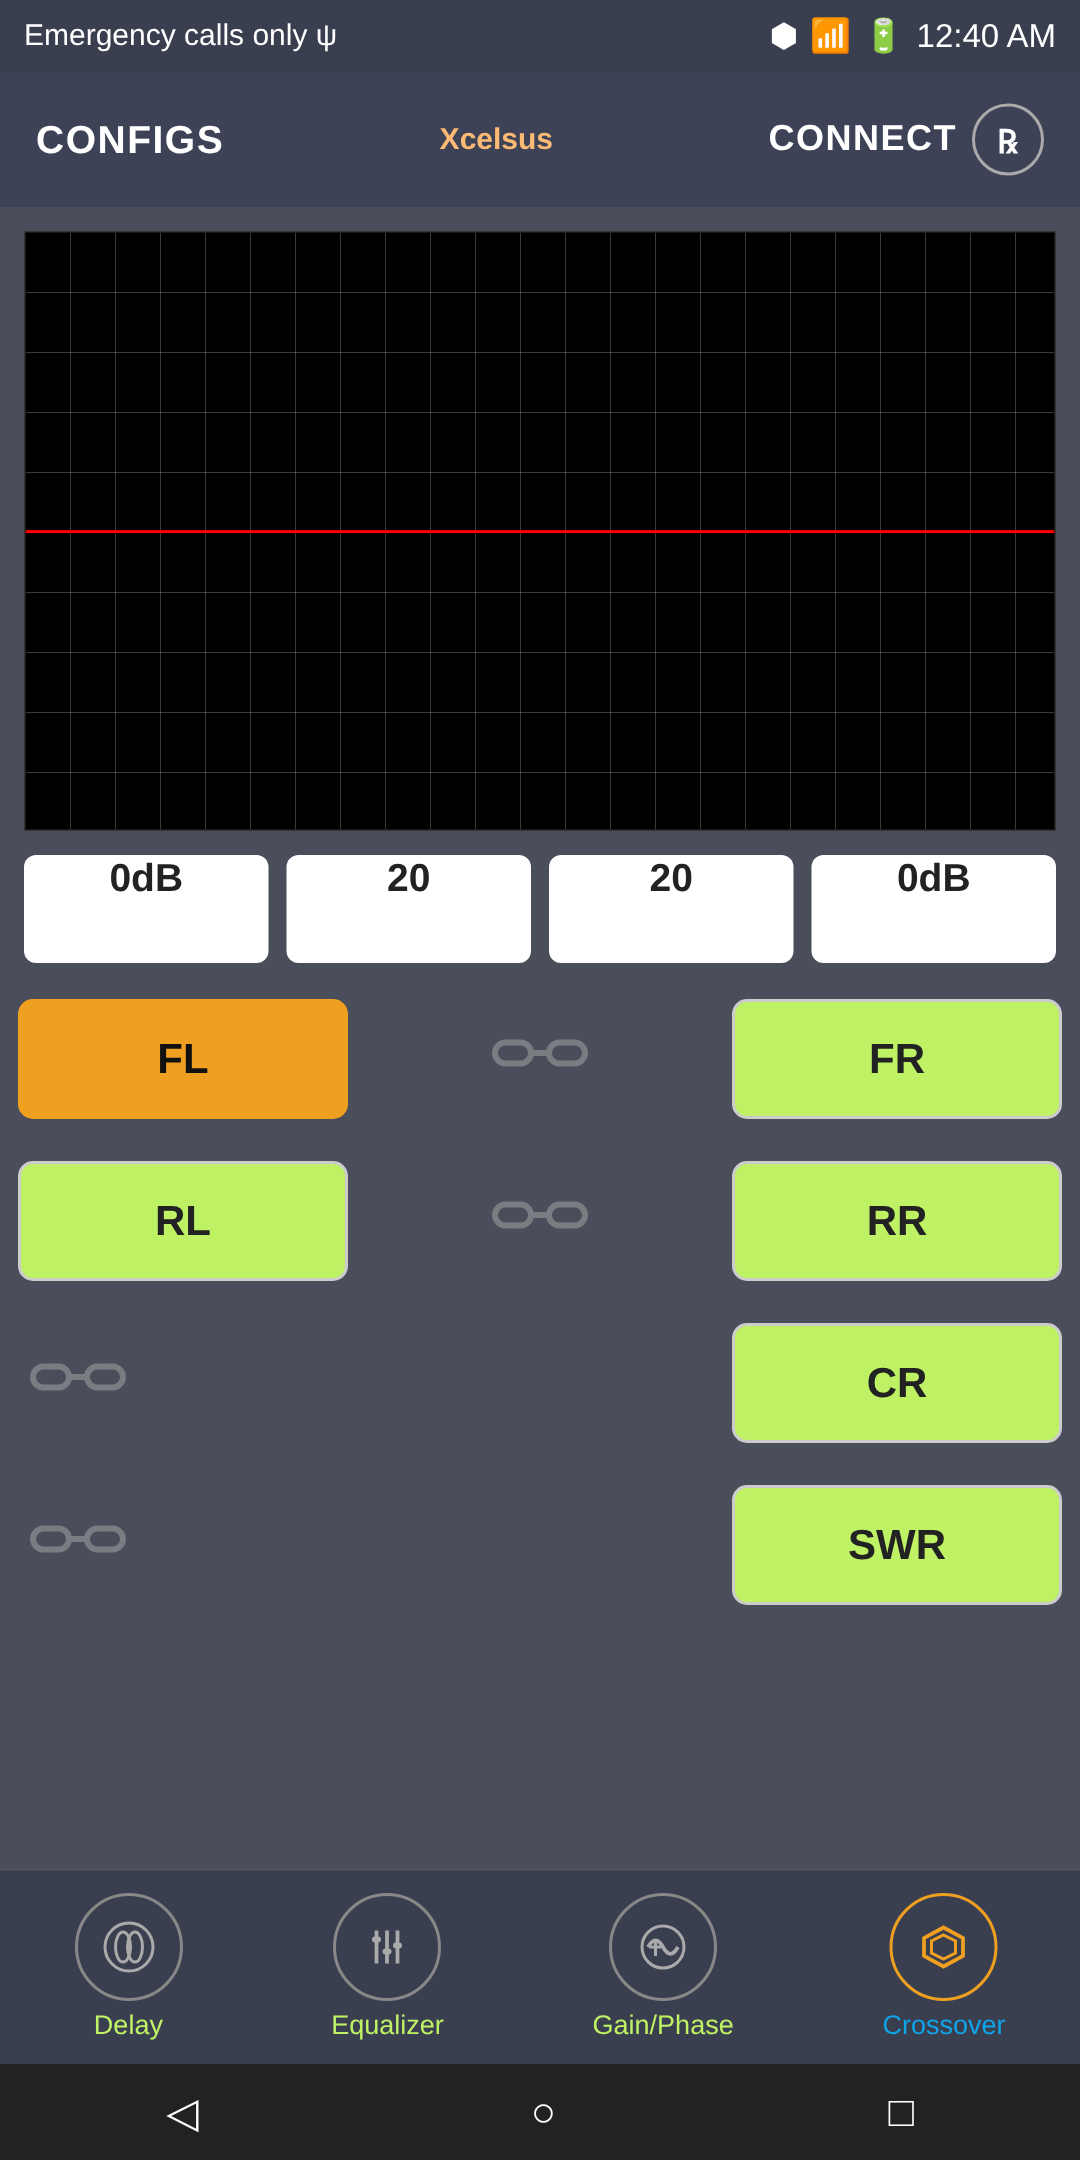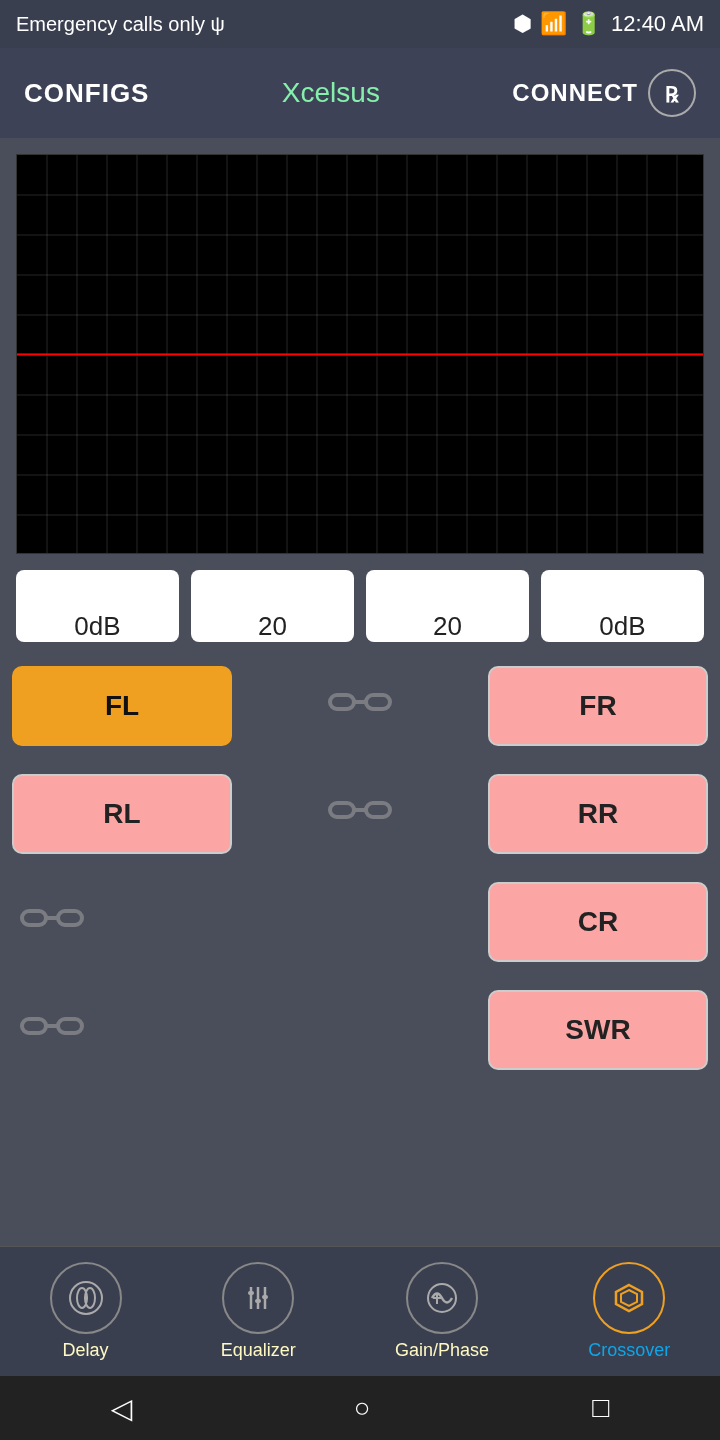--- a/index.html
+++ b/index.html
@@ -36,23 +36,23 @@
       padding: 0 24px;
       gap: 10px;
     }
     .nav-configs {
       color: white;
       font-size: 26px;
       font-weight: bold;
       letter-spacing: 1px;
     }
     .nav-title {
-      color: #86efac;
-      font-size: 28px;
-      font-weight: 400;
+      color: #fdba74;
+      font-size: 20px;
+      font-weight: 700;
     }
     .nav-connect {
       display: flex;
       align-items: center;
       gap: 10px;
       color: white;
       font-size: 24px;
       font-weight: bold;
       letter-spacing: 1px;
     }
@@ -99,44 +99,44 @@
       gap: 12px;
       margin: 0 16px 16px 16px;
     }
     .db-btn {
       flex: 1;
       background: white;
       border: none;
       border-radius: 8px;
       height: 72px;
       font-size: 26px;
-      font-weight: normal;
+      font-weight: bold;
       color: #222;
       cursor: pointer;
       display: flex;
-      align-items: flex-end;
+      align-items: flex-start;
       justify-content: center;
     }
 
     
     .channels-area {
       padding: 8px 12px;
     }
     .channel-row {
       display: flex;
       align-items: center;
       justify-content: space-between;
       margin-bottom: 28px;
     }
     .ch-btn {
       width: 220px;
       height: 80px;
       border-radius: 10px;
       border: 2px solid #ccc;
-      background: #fca5a5;
+      background: #bef264;
       font-size: 28px;
       font-weight: bold;
       color: #222;
       cursor: pointer;
       display: flex;
       align-items: center;
       justify-content: center;
     }
     .ch-btn.active {
       background: #f0a020;
@@ -167,21 +167,21 @@
       align-items: center;
       justify-content: space-around;
       border-top: 1px solid #555;
     }
     .tab-item {
       display: flex;
       flex-direction: column;
       align-items: center;
       gap: 6px;
       cursor: pointer;
-      color: #fef9c3;
+      color: #bef264;
     }
     .tab-item.active { color: #0ea5e9; }
     .tab-icon-circle {
       width: 72px;
       height: 72px;
       border-radius: 50%;
       border: 2px solid #888;
       display: flex;
       align-items: center;
       justify-content: center;

